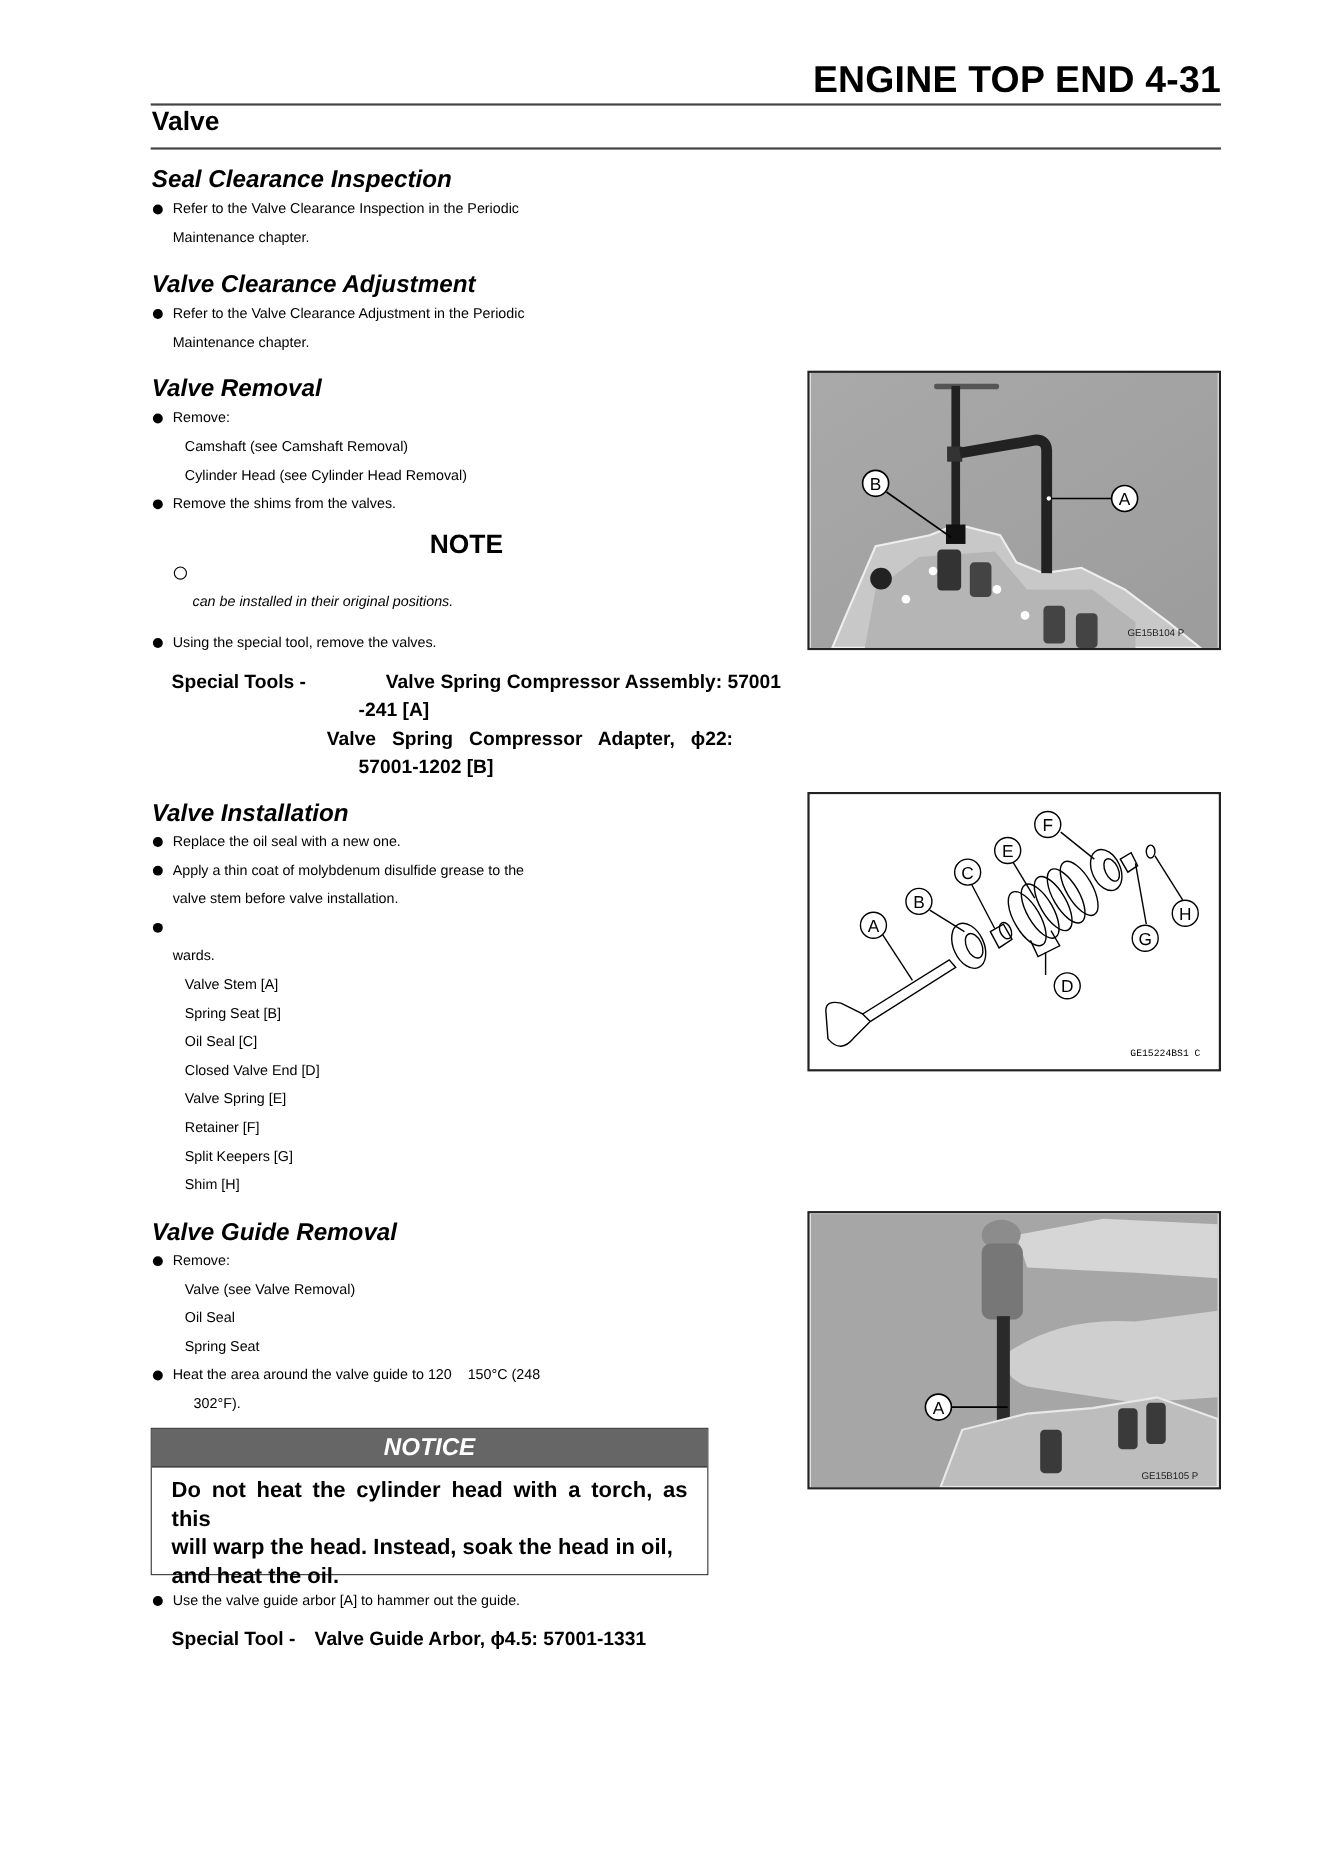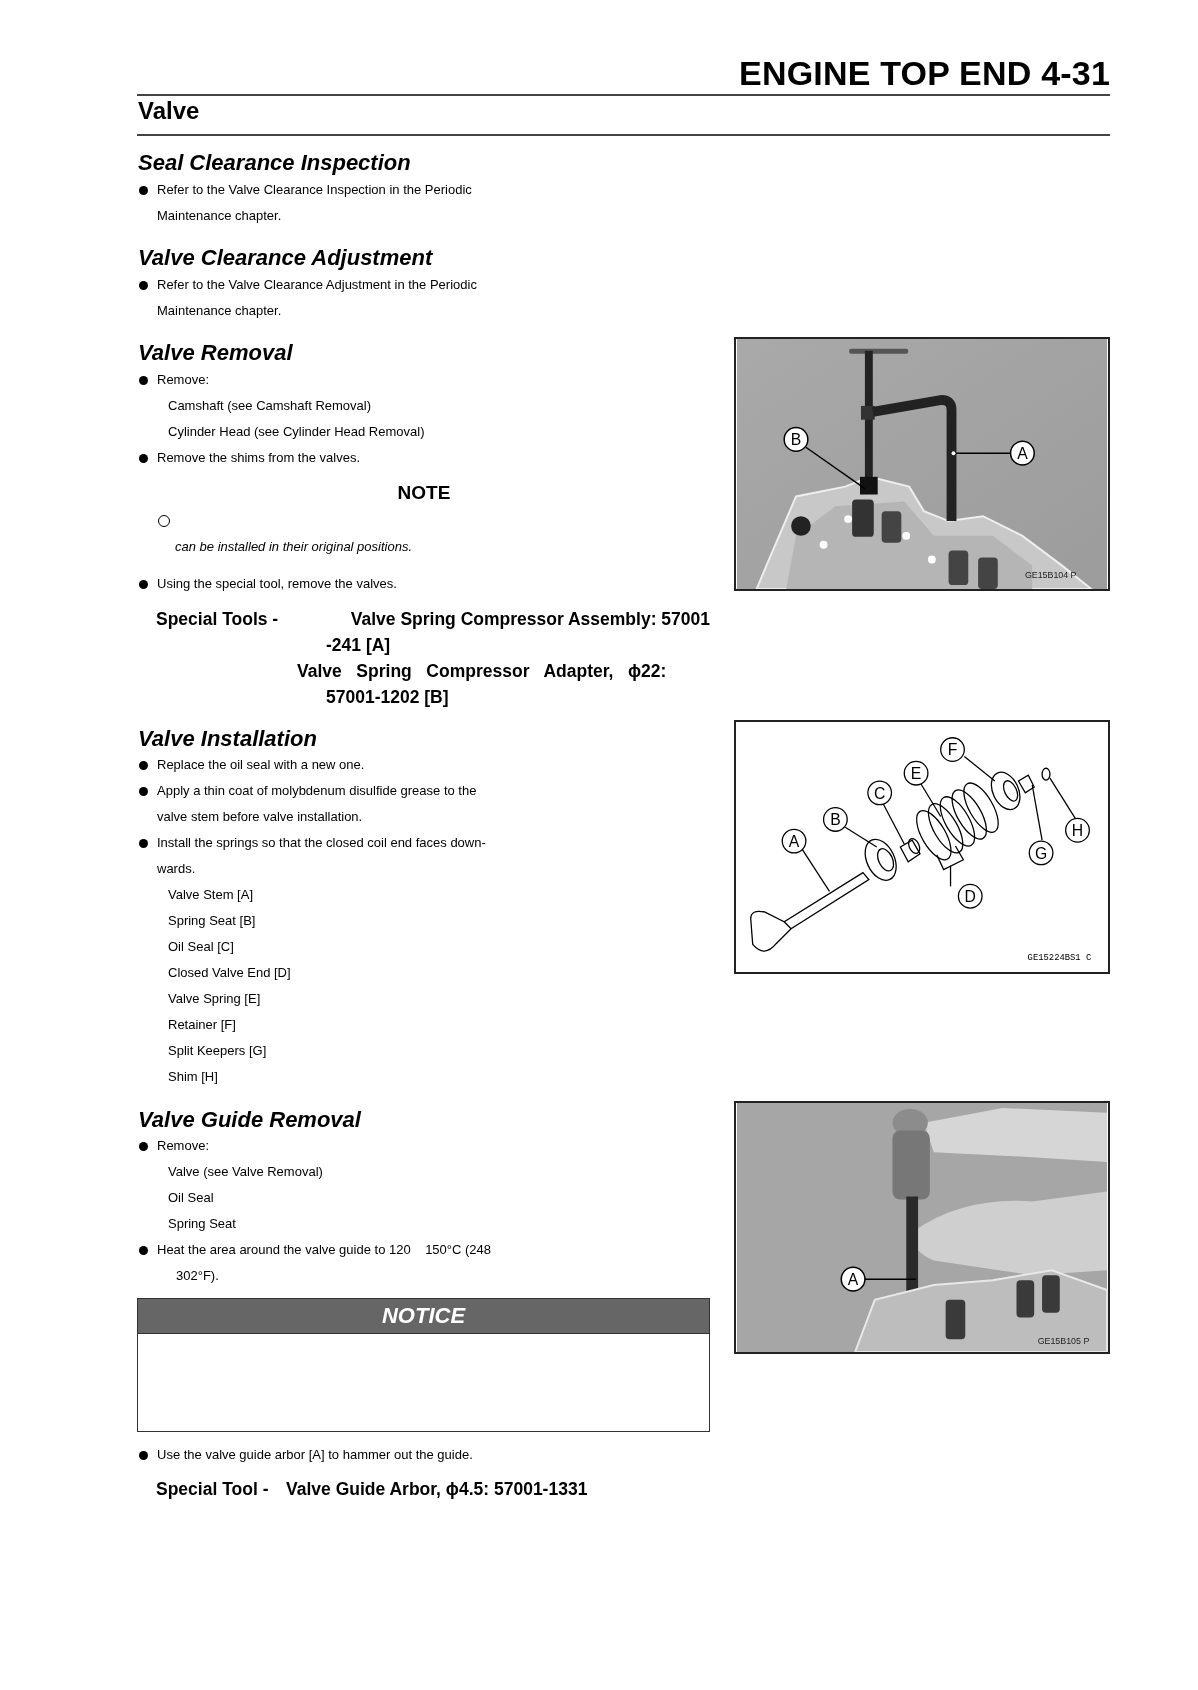--- a/index.html
+++ b/index.html
@@ -9,26 +9,26 @@
   .page-header { right:88px; top:54px; font-size:34px; font-weight:bold; letter-spacing:0.2px; }
   .rule { left:137px; width:973px; height:2px; background:#444; }
   .section-title { left:138px; top:97px; font-size:24px; font-weight:bold; }
   .h2 { left:138px; font-size:22px; font-weight:bold; font-style:italic; }
   .txt { font-size:13px; line-height:26px; }
   .bul { left:138px; width:572px; }
   .bul .dot { position:absolute; left:0; top:0; width:18px; }
   .bul .dot::before { content:""; position:absolute; left:1px; top:9px; width:9px; height:9px; border-radius:50%; background:#000; }
   .bul .body { margin-left:19px; text-align:justify; display:block; }
   .sub { left:168px; }
-  .note-title { left:138px; width:572px; text-align:center; font-size:19px; font-weight:bold; }
+  .note-title { left:138px; width:572px; text-align:center; font-size:24px; font-weight:bold; }
   .note-line { left:158px; width:552px; font-style:italic; }
   .note-line .circ { position:absolute; left:0; top:7px; width:12px; height:12px; border:1.5px solid #000; border-radius:50%; box-sizing:border-box; }
   .note-line .body { margin-left:17px; display:block; }
   .tools { font-size:17.5px; font-weight:bold; line-height:26px; }
-  .notice { left:137px; top:1298px; width:573px; height:134px; border:1.5px solid #333; box-sizing:border-box; }
+  .notice { left:137px; top:1298px; width:507px; height:134px; border:1.5px solid #333; box-sizing:border-box; }
   .notice .bar { height:34px; background:#666; color:#fff; font-size:22px; font-weight:bold; font-style:italic; text-align:center; line-height:34px; border-bottom:1.5px solid #333; }
   .notice .msg { padding:8px 18px 0 18px; font-size:20px; font-weight:bold; line-height:26px; text-align:justify; }
   .fig { border:2px solid #222; box-sizing:border-box; overflow:hidden; }
   .fig svg { display:block; width:100%; height:100%; }
 </style>
 </head>
 <body>
 
 <div class="abs page-header">ENGINE TOP END 4-31</div>
 <div class="abs rule" style="top:94px;"></div>
@@ -77,21 +77,21 @@
 <div class="abs bul txt" style="top:752px;">
   <span class="dot"></span>
   <span class="body">Replace the oil seal with a new one.</span>
 </div>
 <div class="abs bul txt" style="top:778px;">
   <span class="dot"></span>
   <span class="body"><span>Apply a thin coat of molybdenum disulfide grease to the</span><br><span>valve stem before valve installation.</span></span>
 </div>
 <div class="abs bul txt" style="top:830px;">
   <span class="dot"></span>
-  <span class="body"><span>Install the springs so that the closed coil end faces down-</span><br><span>wards.</span></span>
+  <span class="body"><br><span>wards.</span></span>
 </div>
 <div class="abs sub txt" style="top:882px;">Valve Stem [A]</div>
 <div class="abs sub txt" style="top:908px;">Spring Seat [B]</div>
 <div class="abs sub txt" style="top:934px;">Oil Seal [C]</div>
 <div class="abs sub txt" style="top:960px;">Closed Valve End [D]</div>
 <div class="abs sub txt" style="top:986px;">Valve Spring [E]</div>
 <div class="abs sub txt" style="top:1012px;">Retainer [F]</div>
 <div class="abs sub txt" style="top:1038px;">Split Keepers [G]</div>
 <div class="abs sub txt" style="top:1064px;">Shim [H]</div>
 
@@ -104,20 +104,25 @@
 <div class="abs sub txt" style="top:1185px;">Oil Seal</div>
 <div class="abs sub txt" style="top:1211px;">Spring Seat</div>
 <div class="abs bul txt" style="top:1237px;">
   <span class="dot"></span>
   <span class="body" style="white-space:pre;"><span>Heat the area around the valve guide to 120    150°C (248</span>
 <span style="padding-left:19px;">302°F).</span></span>
 </div>
 
 <div class="abs notice">
   <div class="bar">NOTICE</div>
+  <div class="msg">
+    <span>Do not heat the cylinder head with a torch, as this</span><br>
+    <span>will warp the head.  Instead, soak the head in oil,</span><br>
+    <span>and heat the oil.</span>
+  </div>
 </div>
 <div class="abs bul txt" style="top:1442px;">
   <span class="dot"></span>
   <span class="body">Use the valve guide arbor [A] to hammer out the guide.</span>
 </div>
 <div class="abs tools" style="top:1476px; left:156px;">Special Tool -</div>
 <div class="abs tools" style="top:1476px; left:286px;">Valve Guide Arbor, ϕ4.5:  57001-1331</div>
 
 <div class="abs fig" style="left:734px; top:337px; width:376px; height:254px;">
   <svg viewBox="0 0 376 254">

